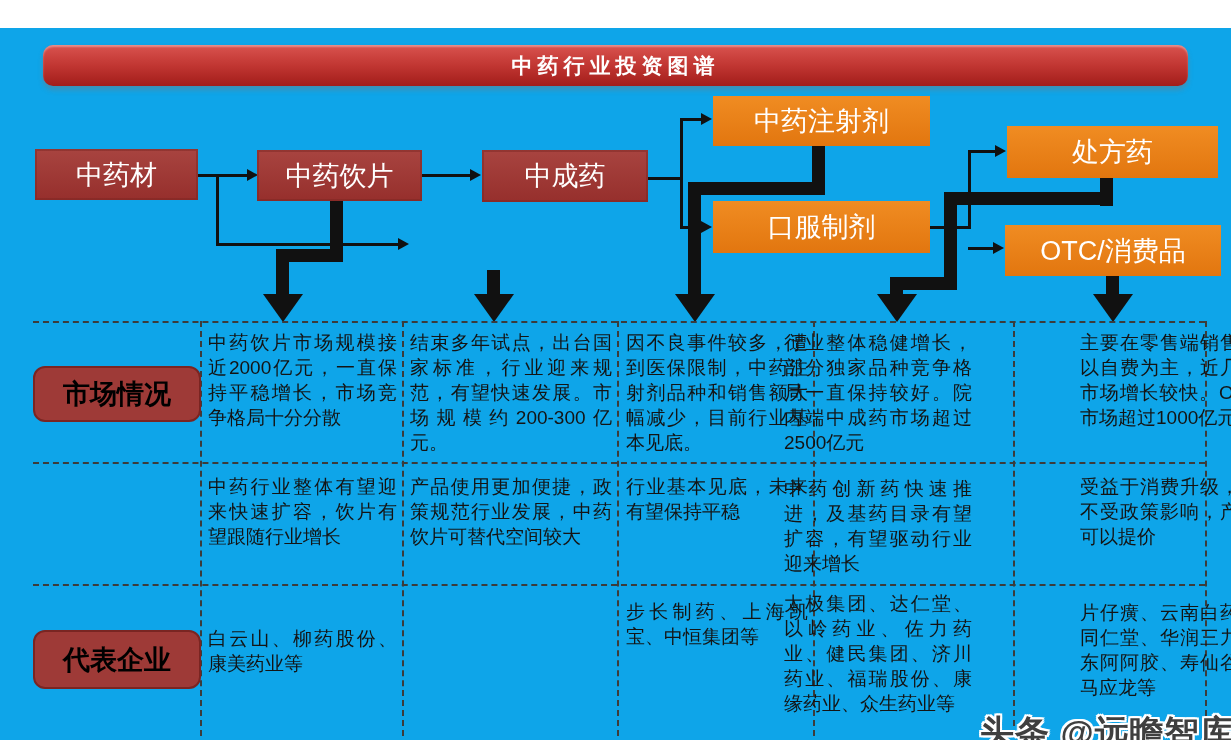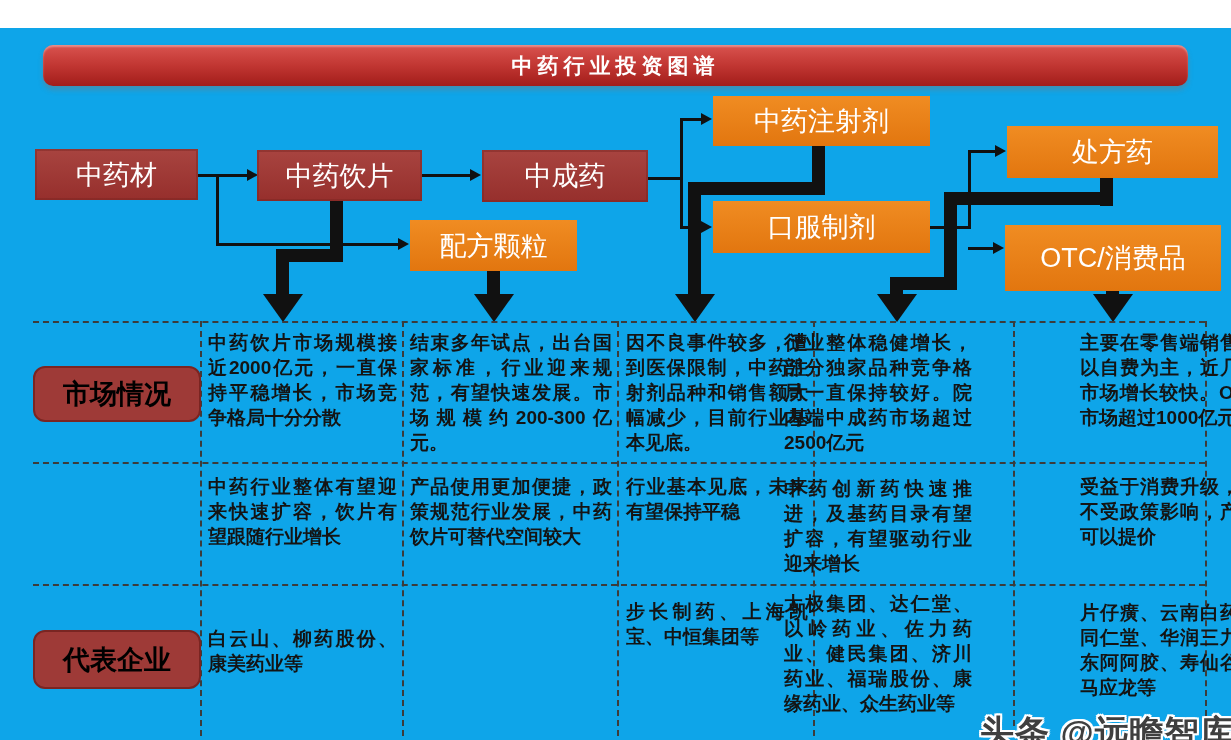--- a/index.html
+++ b/index.html
@@ -19,21 +19,21 @@
         color:#fff;font-size:27px;white-space:nowrap;}
   .red{background:linear-gradient(180deg,#a84440,#962f2c);box-shadow:inset 0 0 0 2px rgba(122,37,34,.45);}
   .orange{background:linear-gradient(180deg,#f08c22,#e2760f);}
   .n1{left:35px;top:121px;width:163px;height:51px;}
   .n2{left:257px;top:122px;width:165px;height:51px;}
   .n3{left:482px;top:122px;width:166px;height:52px;}
   .n4{left:410px;top:192px;width:167px;height:51px;}
   .n5{left:713px;top:68px;width:217px;height:50px;}
   .n6{left:713px;top:173px;width:217px;height:52px;}
   .n7{left:1007px;top:98px;width:211px;height:52px;}
-  .n8{left:1005px;top:197px;width:216px;height:66px;}
+  .n8{left:1005px;top:197px;width:216px;height:51px;}
 
   
   .hl{position:absolute;height:3px;background:#111;}
   .vl{position:absolute;width:3px;background:#111;}
   .thl{position:absolute;height:13px;background:#111;}
   .tvl{position:absolute;width:13px;background:#111;}
   .ar{position:absolute;width:0;height:0;border-top:6px solid transparent;
       border-bottom:6px solid transparent;border-left:11px solid #111;}
   .dhead{position:absolute;width:0;height:0;border-left:20px solid transparent;
          border-right:20px solid transparent;border-top:28px solid #111;}
@@ -44,21 +44,21 @@
 
   
   .rowhead{position:absolute;left:33px;width:164px;background:#9e3a37;border:2px solid #7a2522;
            border-radius:12px;color:#000;font-weight:bold;font-size:27px;
            display:flex;align-items:center;justify-content:center;white-space:nowrap;}
   .rh1{top:338px;height:52px;}
   .rh2{top:475px;height:53px;}
   .rh3{top:602px;height:55px;}
 
   
-  .cell{position:absolute;font-size:19px;line-height:25px;color:#141414;text-align:justify;font-weight:bold;}
+  .cell{position:absolute;font-size:19px;line-height:25px;color:#141414;text-align:justify;}
   .c1{left:208px;width:189px;}  .c2{left:410px;width:202px;}
   .c3{left:626px;width:182px;}  .c4{left:784px;width:188px;}
   .c5{left:1080px;width:179px;}
   .r1{top:302px;} .r2{top:446px;}
   .e1{top:598px;} .e2{top:584px;} .e3{top:571px;} .e4{top:563px;} .e5{top:572px;}
 
   
   .wm{position:absolute;left:980px;top:682px;font-size:34px;font-weight:bold;color:#3f3f3f;
       white-space:nowrap;letter-spacing:1px;
       text-shadow:2px 0 #fff,-2px 0 #fff,0 2px #fff,0 -2px #fff,
@@ -122,23 +122,20 @@
 
   <div class="node red n1">
       <span>中药材</span>
     </div>
   <div class="node red n2">
       <span>中药饮片</span>
     </div>
   <div class="node red n3">
       <span>中成药</span>
     </div>
-  <div class="node orange n4">
-      <span>配方颗粒</span>
-    </div>
   <div class="node orange n5">
       <span>中药注射剂</span>
     </div>
   <div class="node orange n6">
       <span>口服制剂</span>
     </div>
   <div class="node orange n7">
       <span>处方药</span>
     </div>
   <div class="node orange n8">

